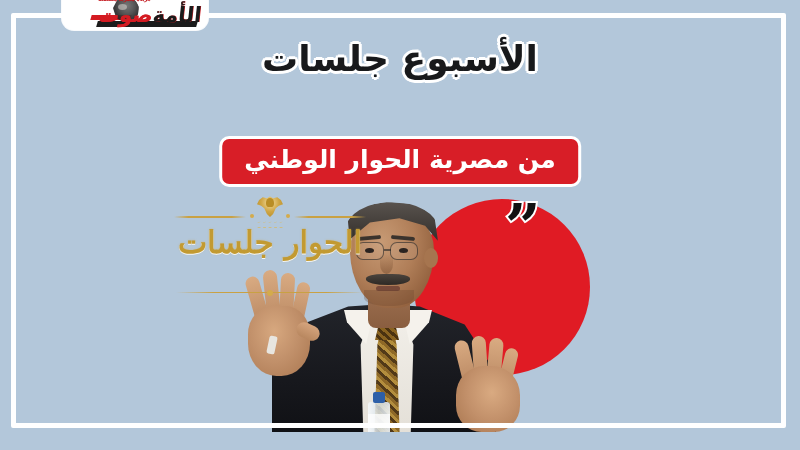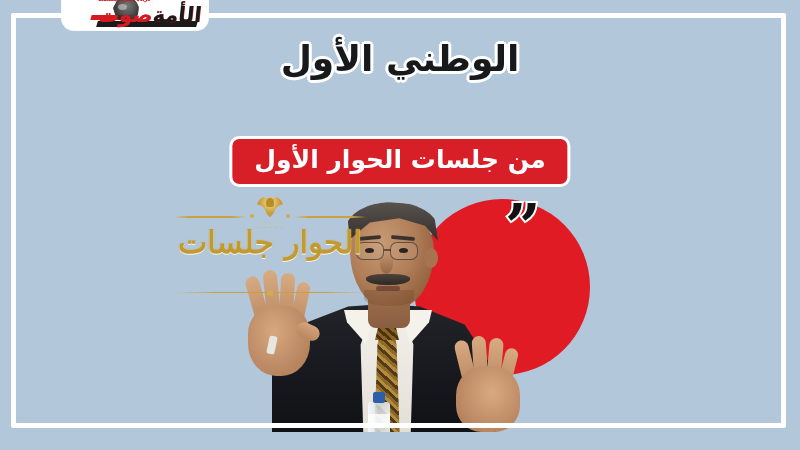--- a/index.html
+++ b/index.html
@@ -522,25 +522,25 @@
     <div class="bottle-body"></div>
     <div class="bottle-label"></div>
     <div class="bottle-cap"></div>
   </div>
 
   <div class="photo-cut"></div>
 
   <div class="quote-mark">”</div>
 
   <div class="headline">
-    <span class="hl">الوطني الأول</span>
+    <span class="hl">الأسبوع جلسات</span>
   </div>
 
   <div class="pill">
-    <span class="pill-text">من جلسات الحوار الأول</span>
+    <span class="pill-text">من مصرية الحوار الوطني</span>
   </div>
 
   <div class="frame"></div>
 
   <div class="logo-plate">
     <div class="logo-inner">
       <div class="logo-bar"></div>
       <div class="logo-bar2"></div>
       <div class="logo-face"></div>
       <div class="logo-tag">جريدة مصرية مستقلة</div>

